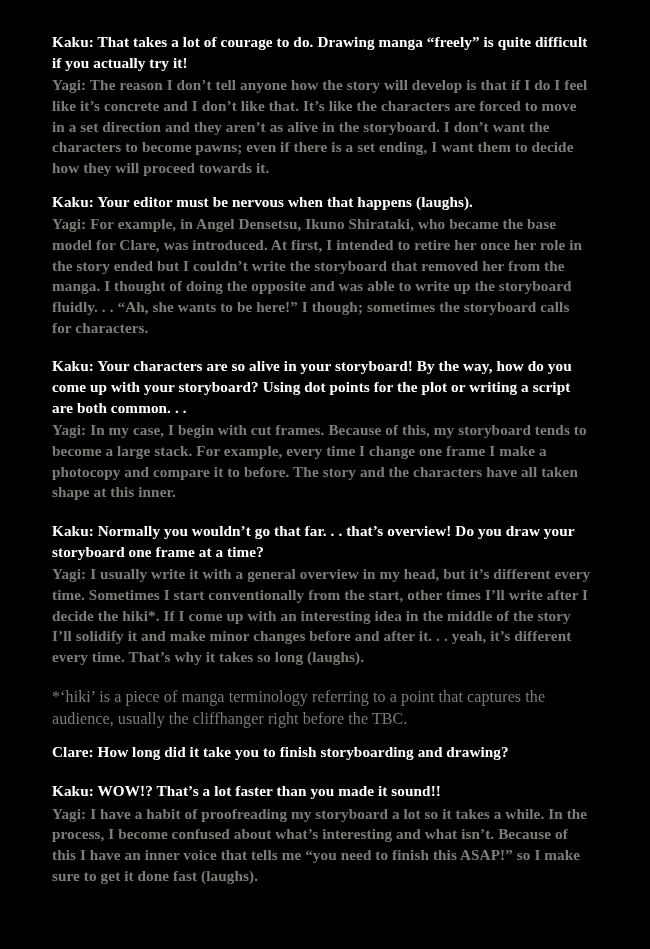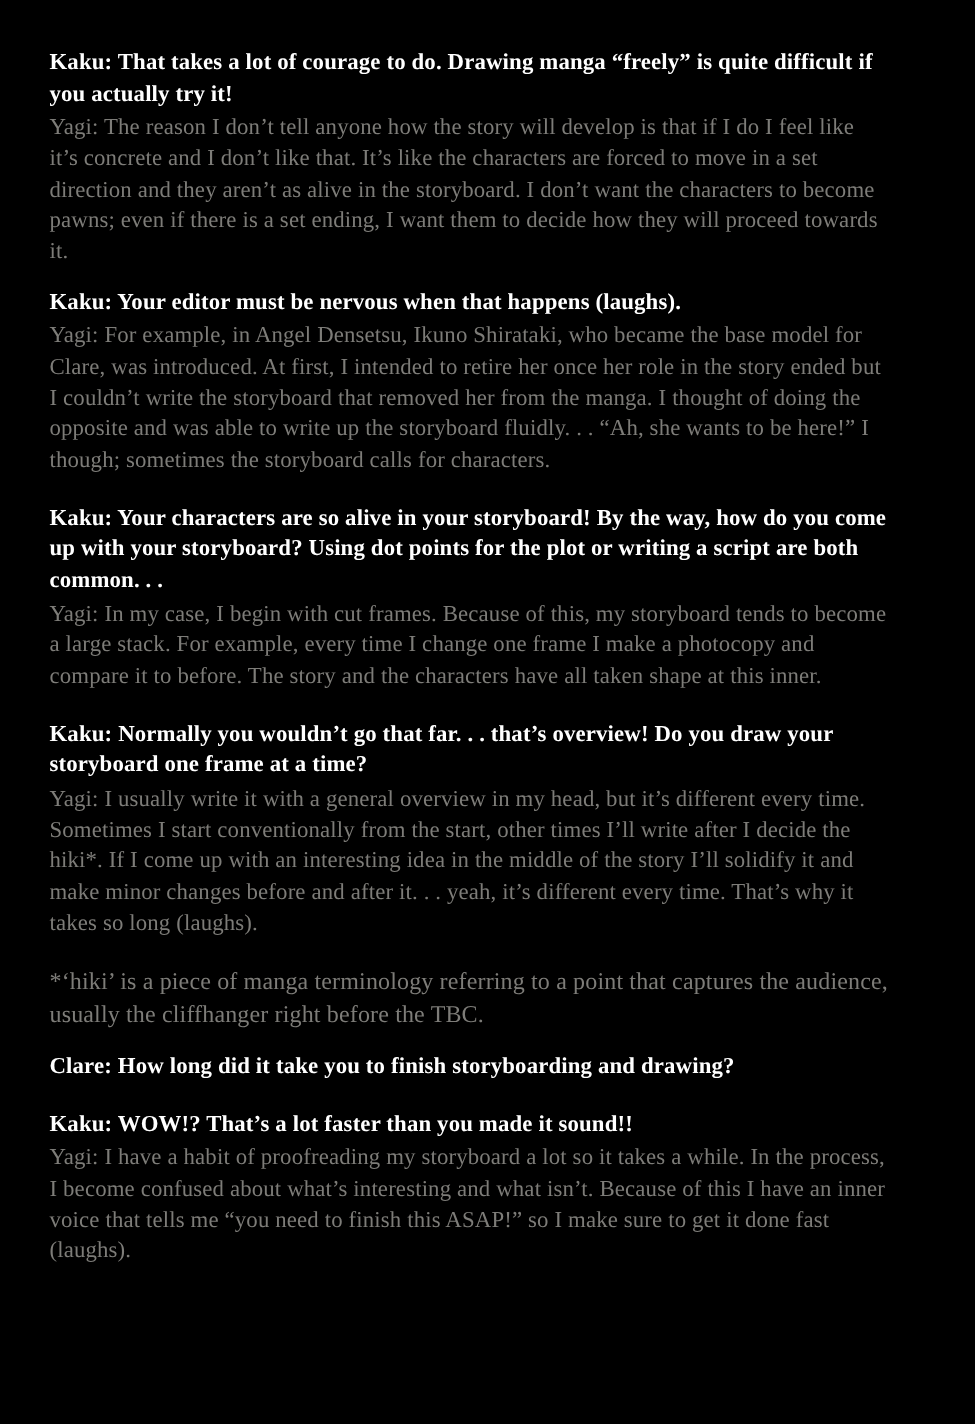--- a/index.html
+++ b/index.html
@@ -10,40 +10,41 @@
   body {
     width: 650px;
     height: 949px;
     overflow: hidden;
     font-family: "Liberation Serif", "DejaVu Serif", serif;
   }
   .page {
     width: 628px;
     height: 949px;
     box-sizing: border-box;
-    padding: 32px 36px 10px 33px;
+    padding: 32px 36px 10px 52px;
     background: #000000;
   }
   .block {
     margin: 0 0 13px 0;
   }
   .q {
     color: #ffffff;
     font-weight: bold;
     font-size: 15.2px;
     line-height: 1.36;
     letter-spacing: 0.1px;
     margin: 0 0 2px 0;
   }
   .a {
     color: #7d7c78;
     font-size: 15.2px;
     line-height: 1.36;
     letter-spacing: 0.1px;
     margin: 0;
+    font-weight: bold;
   }
   .note {
     color: #7d7c78;
     font-size: 16px;
     line-height: 1.36;
     letter-spacing: 0.1px;
     margin: 0 0 13px 0;
   }
   .gap-big {
     margin-bottom: 18px;

